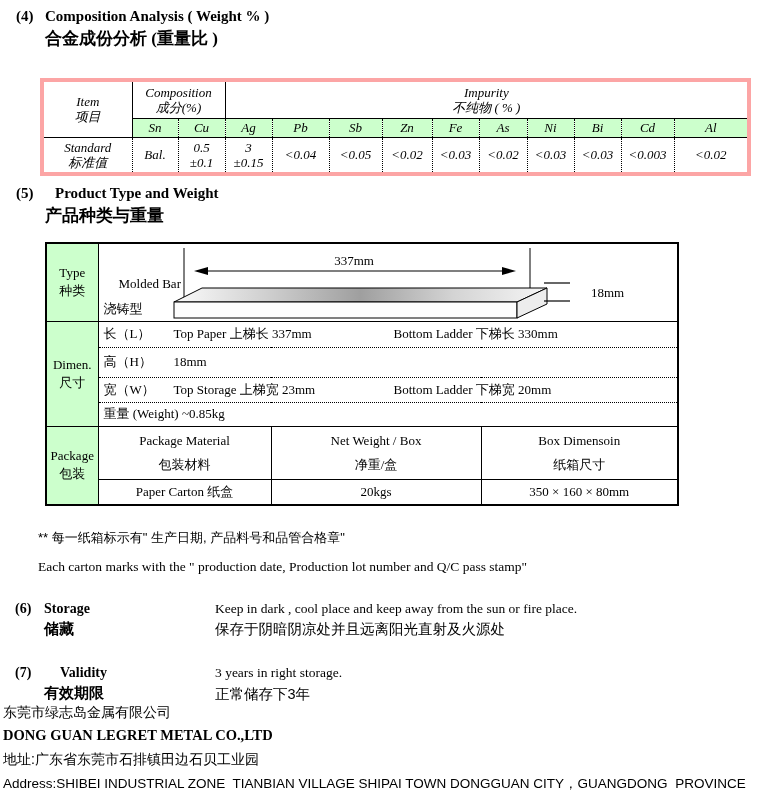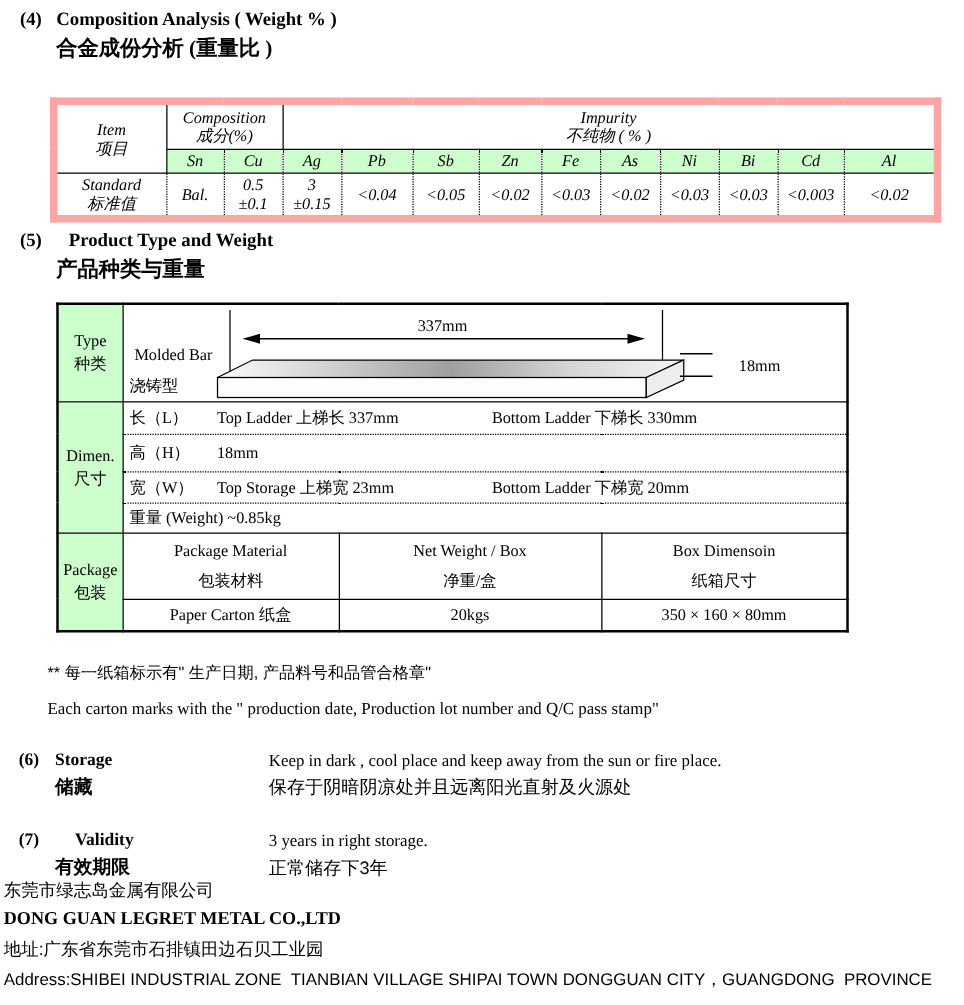--- a/index.html
+++ b/index.html
@@ -8,21 +8,21 @@
   .b { font-weight:bold; }
 
   
   .sec-num { font-weight:bold; font-size:15px; }
   .sec-en  { font-weight:bold; font-size:15px; }
   .sec-zh  { font-weight:bold; font-size:17px; }
 
   
   #comp-table { position:absolute; left:40px; top:78px; width:707px;
                 border-collapse:collapse; table-layout:fixed;
-                border:6px solid #fca5a5; font-style:italic; font-size:13px; }
+                border:4px solid #fca5a5; font-style:italic; font-size:13px; }
   #comp-table td { padding:0; text-align:center; vertical-align:middle; overflow:hidden; }
   #comp-table tr.r1 { height:38px; }
   #comp-table tr.r2 { height:19px;margin-top:48px; }
   #comp-table tr.r3 { height:37px; }
   .green { background:#ccffcc; }
   .br-s { border-right:1px solid #000; }
   .br-d { border-right:1px dotted #000; }
   .bb-s { border-bottom:1px solid #000; }
   .cline { line-height:15px; }
   .cline:empty { display:none; }
@@ -41,21 +41,21 @@
   #prod-table tr.tr-p1 { height:53px; }
   #prod-table tr.tr-p2 { height:26px; }
   .bb-d { border-bottom:1px dotted #000; }
   .dimrow { padding-left:5px !important; text-align:left; }
   .dlab { display:inline-block; min-width:70px; }
   .dc1  { display:inline-block; min-width:220px; }
   .dc1:empty, .dc2:empty { display:none; }
   .pkc { text-align:center; }
   .pk-line { line-height:24px; text-align:center; }
   .type-cell { position:relative; }
-  .type-name    { position:absolute; left:9px; top:32px; }
+  .type-name    { position:absolute; left:20px; top:32px; }
   .type-name-zh { position:absolute; left:5px; top:56px; }
   .bar-svg { position:absolute; left:55px; top:2px; }
 
   
   .sans { font-family:"Liberation Sans","DejaVu Sans",sans-serif; }
   .pre  { white-space:pre; }
 </style>
 </head>
 <body>
 
@@ -203,21 +203,21 @@
         <text x="437" y="51" font-size="13">18mm</text>
       </svg>
     </td>
   </tr>
   <tr class="tr-d1">
     <td rowspan="4" class="green br-s bb-s lbl">
       <div>Dimen.</div>
       <div>尺寸</div>
     </td>
     <td colspan="3" class="bb-d dimrow">
-      <span class="dlab">长（L）</span><span class="dc1">Top Ladder 上梯长 337mm</span><span class="dc2">Bottom Ladder 下梯长 330mm</span>
+      <span class="dlab">长（L）</span><span class="dc1">Top Paper 上梯长 337mm</span><span class="dc2">Bottom Ladder 下梯长 330mm</span>
     </td>
   </tr>
   <tr class="tr-d2">
     <td colspan="3" class="bb-d dimrow">
       <span class="dlab">高（H）</span><span class="dc1">18mm</span>
     </td>
   </tr>
   <tr class="tr-d3">
     <td colspan="3" class="bb-d dimrow">
       <span class="dlab">宽（W）</span><span class="dc1">Top Storage 上梯宽 23mm</span><span class="dc2">Bottom Ladder 下梯宽 20mm</span>

